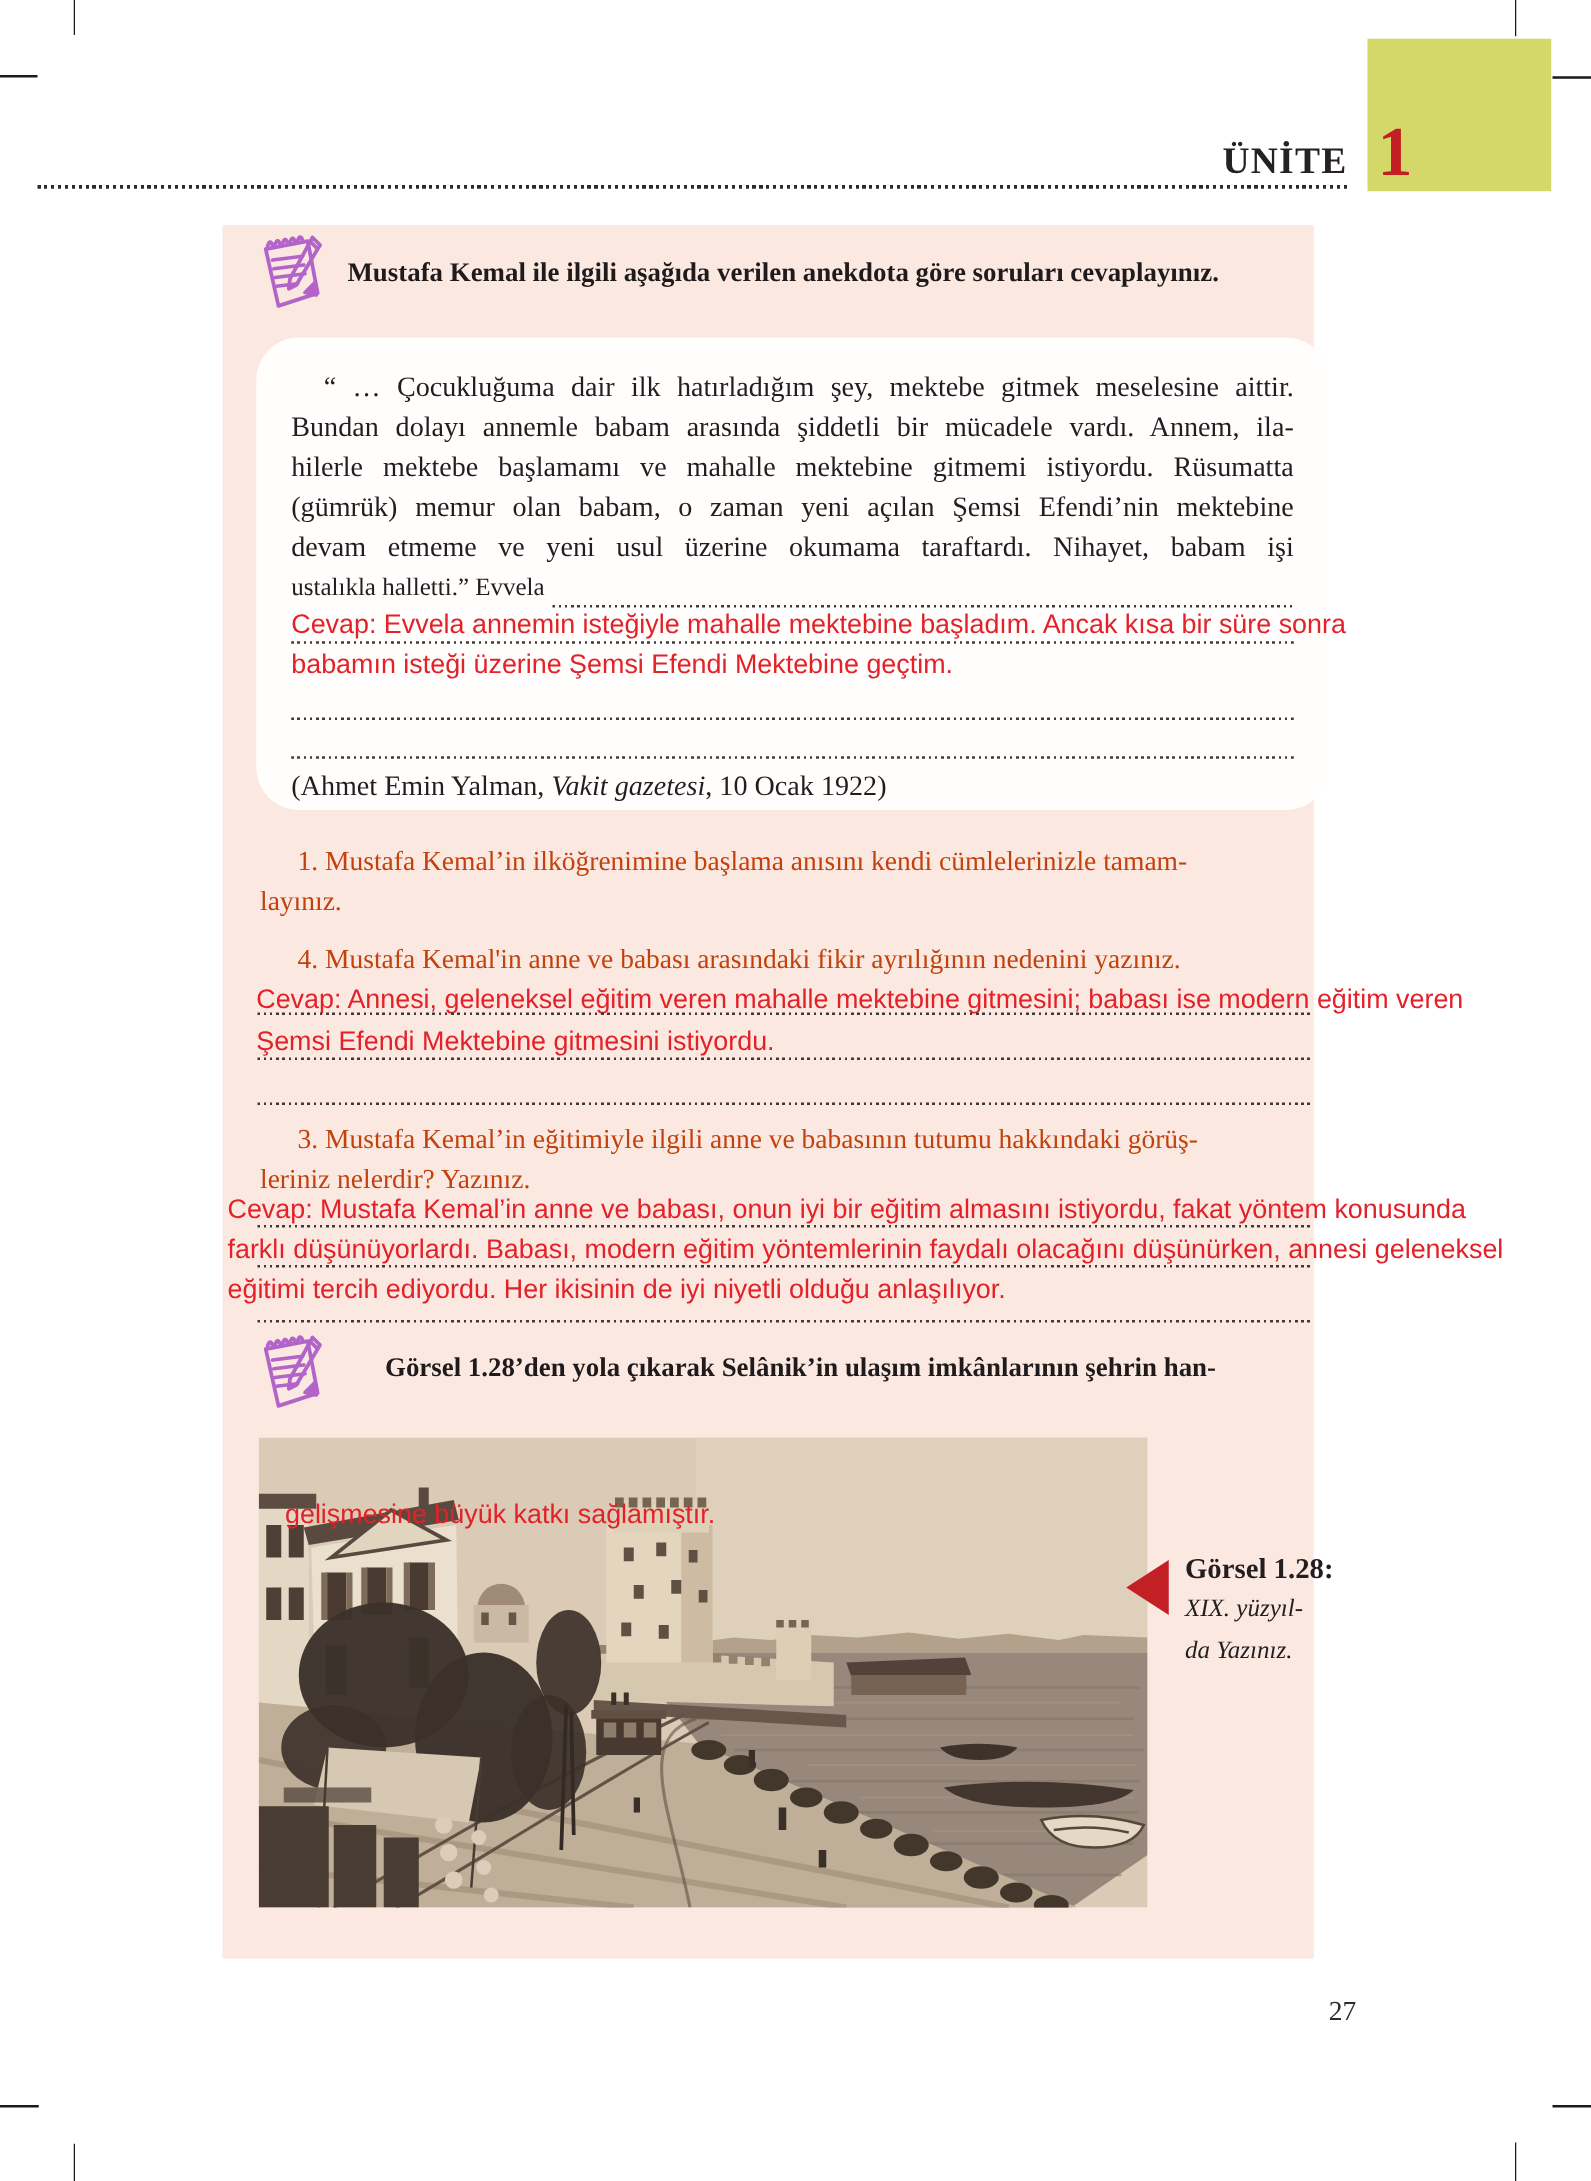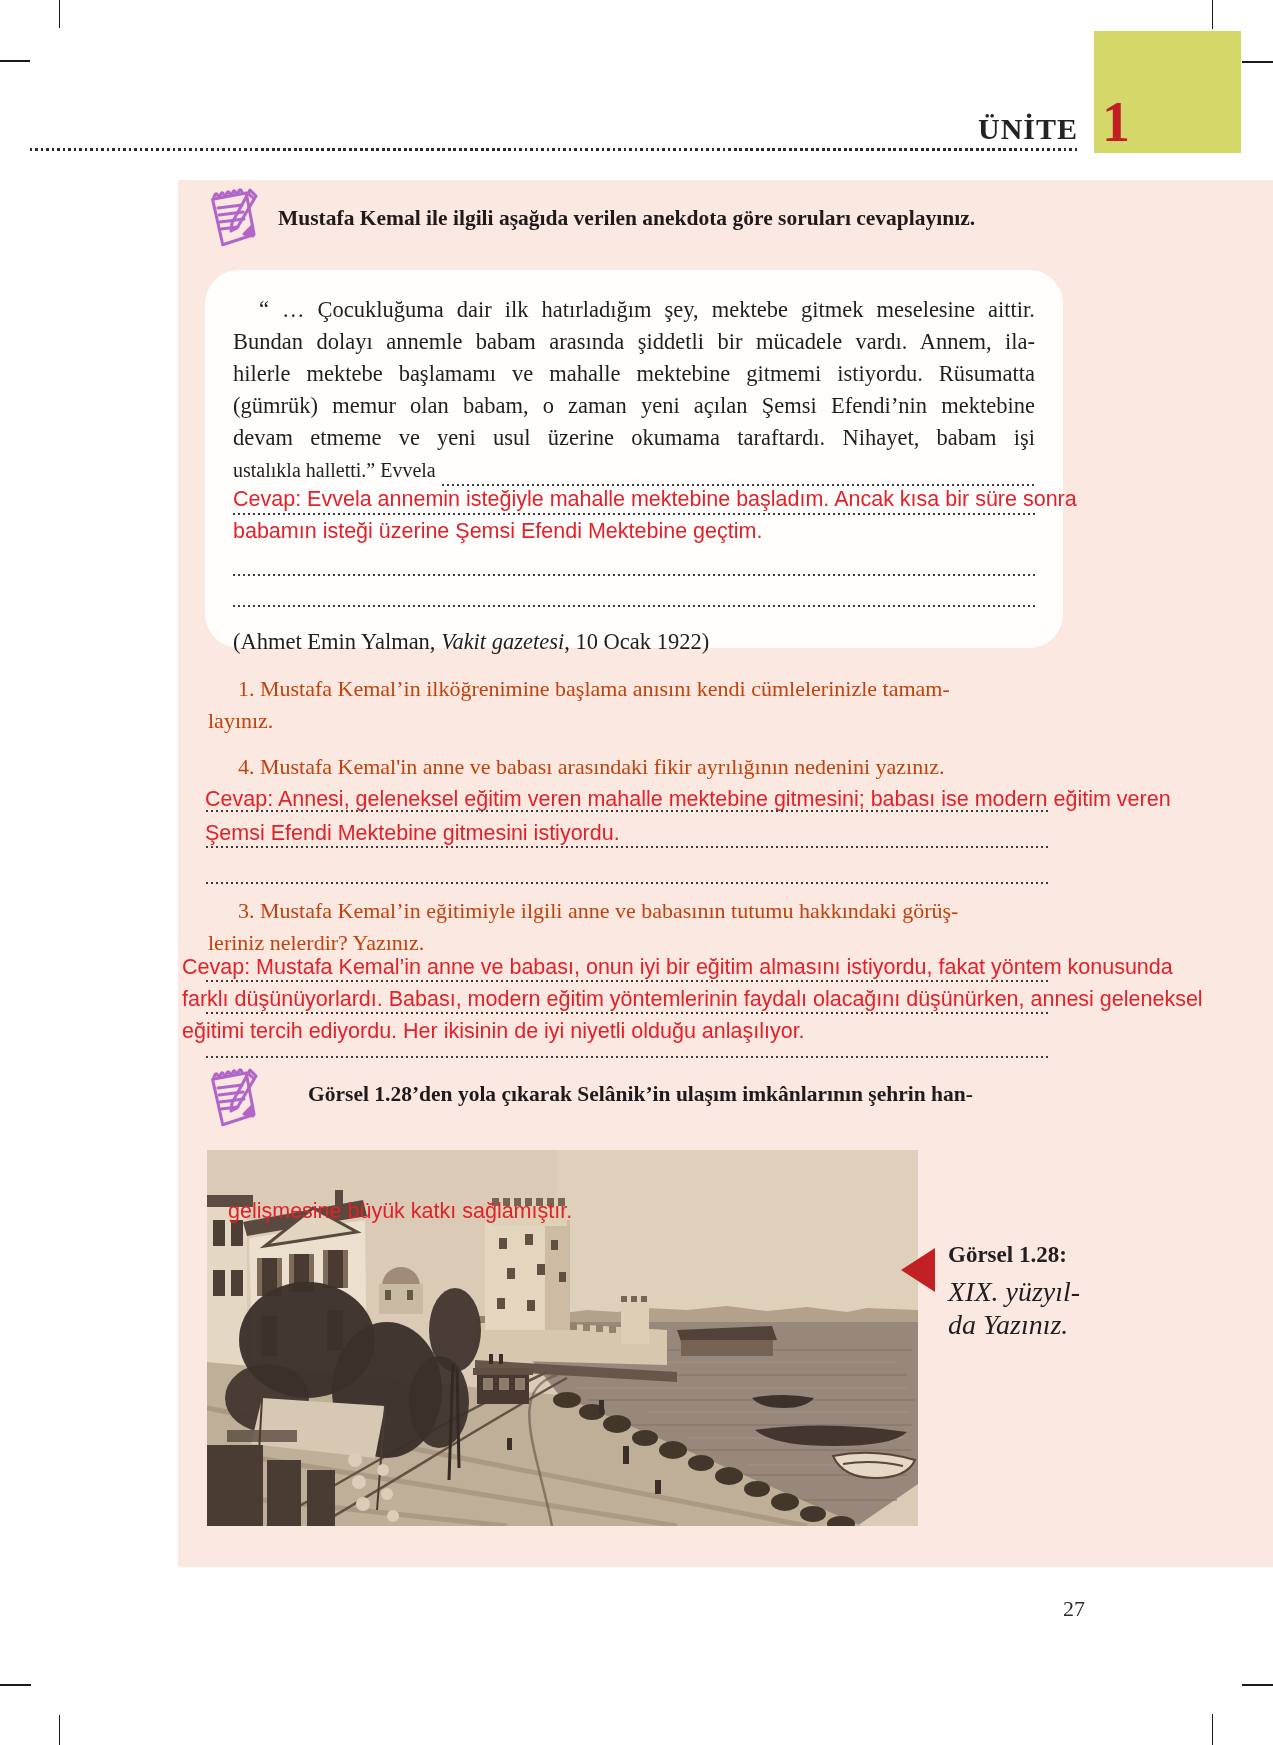--- a/index.html
+++ b/index.html
@@ -13,21 +13,21 @@
   
   .unit-label{position:absolute;top:112px;right:195px;font-size:30px;font-weight:bold;
               letter-spacing:1px;color:#262122;}
   .unit-box{position:absolute;left:1094px;top:31px;width:147px;height:122px;
             display:flex;align-items:flex-end;}
   .unit-num{font-size:56px;font-weight:bold;line-height:0.85;padding:0 0 6px 8px;}
   .header-rule{position:absolute;left:30px;top:148px;width:1048px;height:3px;
                background-image:repeating-linear-gradient(to right,#2e2a2b 0 2.5px,transparent 2.5px 5.5px);}
 
   
-  .panel{position:absolute;left:178px;top:180px;width:1095px;height:1387px;background:#fbe9e1;}
+  .panel{position:absolute;left:178px;top:180px;width:873px;height:1387px;background:#fbe9e1;}
 
   .icon-wrap{position:absolute;width:58px;height:70px;}
   .bold-instr{position:absolute;font-weight:bold;font-size:21.5px;line-height:28px;color:#1f1b1c;white-space:nowrap;}
 
   
   .quote-box{position:absolute;left:27px;top:90px;width:858px;height:378px;background:#fffefd;
              border-radius:34px;padding:24px 28px 10px 28px;box-sizing:border-box;}
   .qline{font-size:22.5px;line-height:32px;text-align:justify;text-align-last:justify;white-space:nowrap;}
   .qline-first{text-indent:26px;}
   .leader-row{display:flex;align-items:flex-end;font-size:20px;line-height:32px;}
@@ -35,36 +35,36 @@
       background-image:repeating-linear-gradient(to right,#3e3a39 0 2px,transparent 2px 5px);
       background-size:100% 2px;background-repeat:no-repeat;background-position:0 100%;}
 
   .red{color:#e32128;font-family:"Liberation Sans","DejaVu Sans",sans-serif;
        font-size:21.5px;line-height:26px;white-space:nowrap;}
   .ansrow{position:relative;height:32px;overflow:visible;}
   .dotline{position:absolute;height:2px;
       background-image:repeating-linear-gradient(to right,#3e3a39 0 2px,transparent 2px 5px);}
   .qb-dots{left:0;right:0;}
   .emptyrow{position:relative;height:31px;}
-  .source-line{font-size:22.5px;margin-top:17px;}
+  .source-line{font-size:22.5px;margin-top:4px;}
   .source-line .it{font-style:italic;}
 
   
   .qtext{position:absolute;font-size:22px;line-height:30px;white-space:nowrap;color:#c2410c;}
   .pk-dot{left:28px;width:842px;}
 
   
   .photo{position:absolute;left:29px;top:970px;width:711px;height:376px;overflow:visible;}
   .photo svg{display:block;}
   .photo-ans{position:absolute;left:21px;}
 
   .caption-tri{position:absolute;left:723px;top:1068px;width:0;height:0;
       border-right:34px solid #c32026;border-top:22px solid transparent;border-bottom:22px solid transparent;}
   .cap-title{position:absolute;left:770px;top:1062px;font-size:23px;font-weight:bold;white-space:nowrap;}
-  .cap-line{position:absolute;left:770px;font-size:28px;font-style:italic;white-space:nowrap;text-align:center;}
+  .cap-line{position:absolute;left:770px;font-size:20px;font-style:italic;white-space:nowrap;text-align:center;}
 
   .pagenum{position:absolute;left:1063px;top:1596px;font-size:22px;color:#2f2b2c;}
 </style>
 </head>
 <body>
 
 <div id="page">
 
   <div class="crop" style="left:59px;top:0;width:1px;height:28px;"></div>
   <div class="crop" style="left:1212px;top:0;width:1px;height:29px;"></div>

